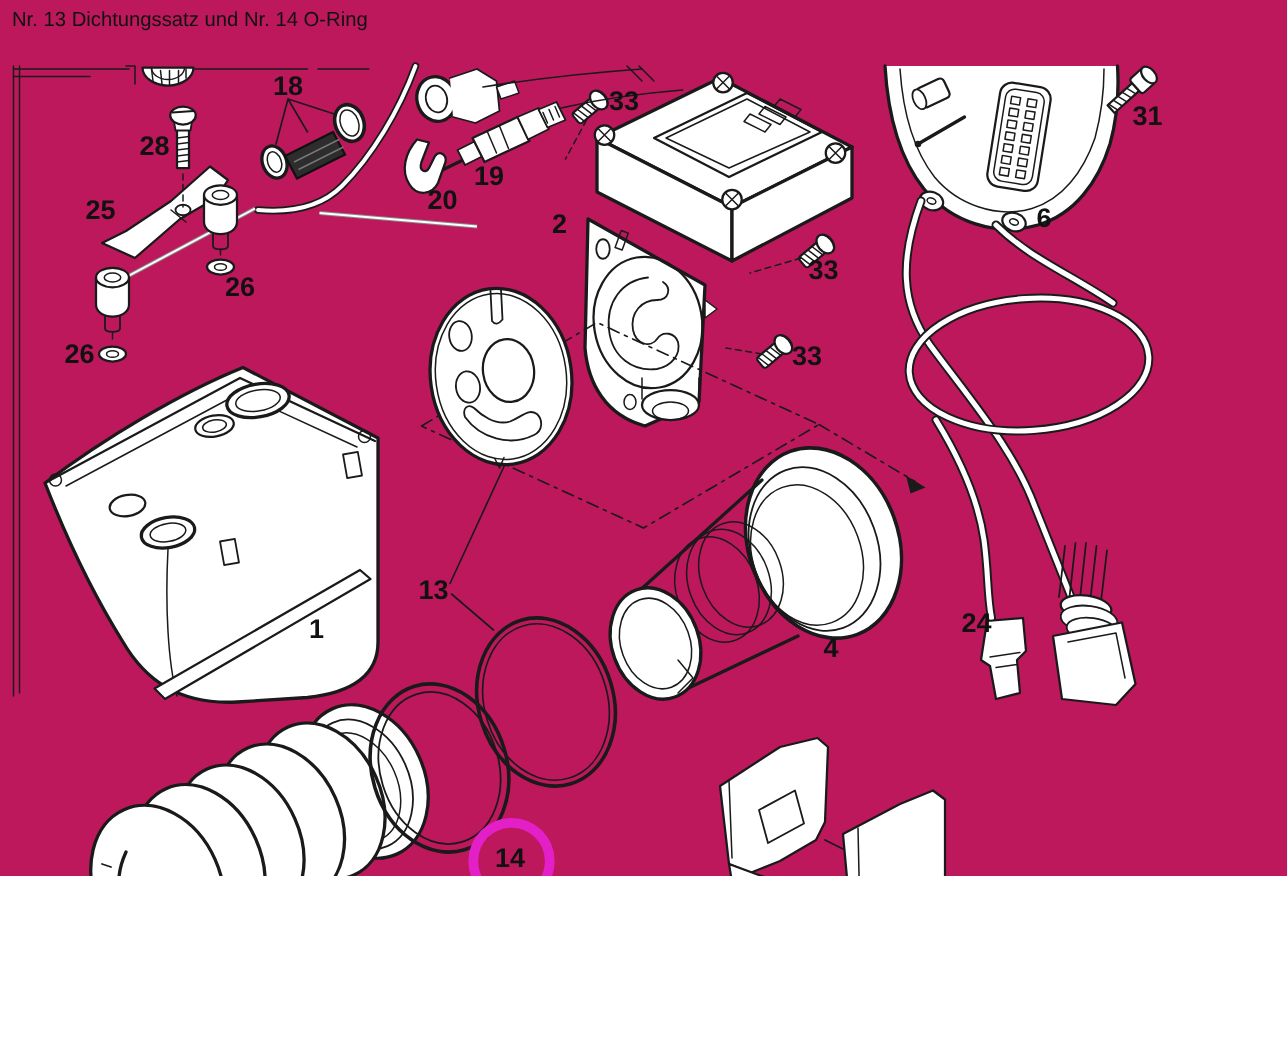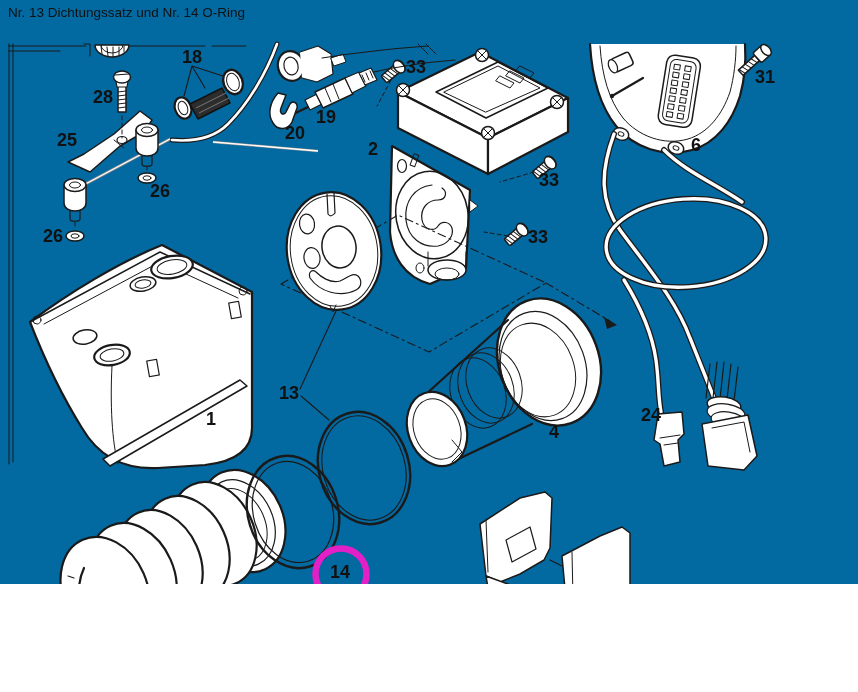--- a/index.html
+++ b/index.html
@@ -1,16 +1,16 @@
 <!DOCTYPE html>
 <html><head>
 <meta charset="utf-8">
 <style>
   html,body{margin:0;padding:0;background:#fff;}
-  #page{position:relative;width:858px;height:584px;background:#0369a1;overflow:hidden;
+  #page{position:relative;width:858px;height:584px;background:#be185d;overflow:hidden;
         font-family:"Liberation Sans",sans-serif;}
   #title{position:absolute;left:8px;top:5px;font-size:13.5px;color:#111;
          font-family:"Liberation Sans",sans-serif;}
   svg{position:absolute;left:0;top:0;}
   
   .k{stroke:#1a1a1a;fill:none;stroke-linecap:round;stroke-linejoin:round;stroke-width:1.6;}
   .s2{stroke-width:2.2;} .s24{stroke-width:2.4;} .s15{stroke-width:1.5;}
   .s1{stroke-width:1;} .s11{stroke-width:1.1;} .s12{stroke-width:1.2;}
   .w{fill:#fff;}
   .dashdot{stroke-dasharray:8 4 2 4;stroke-width:1.1;}

